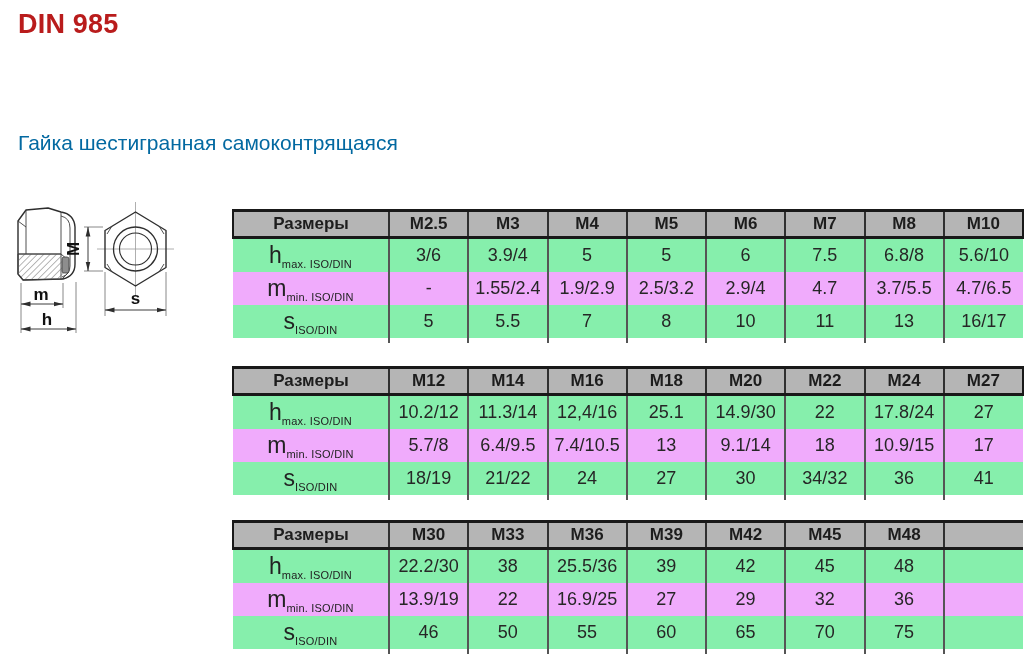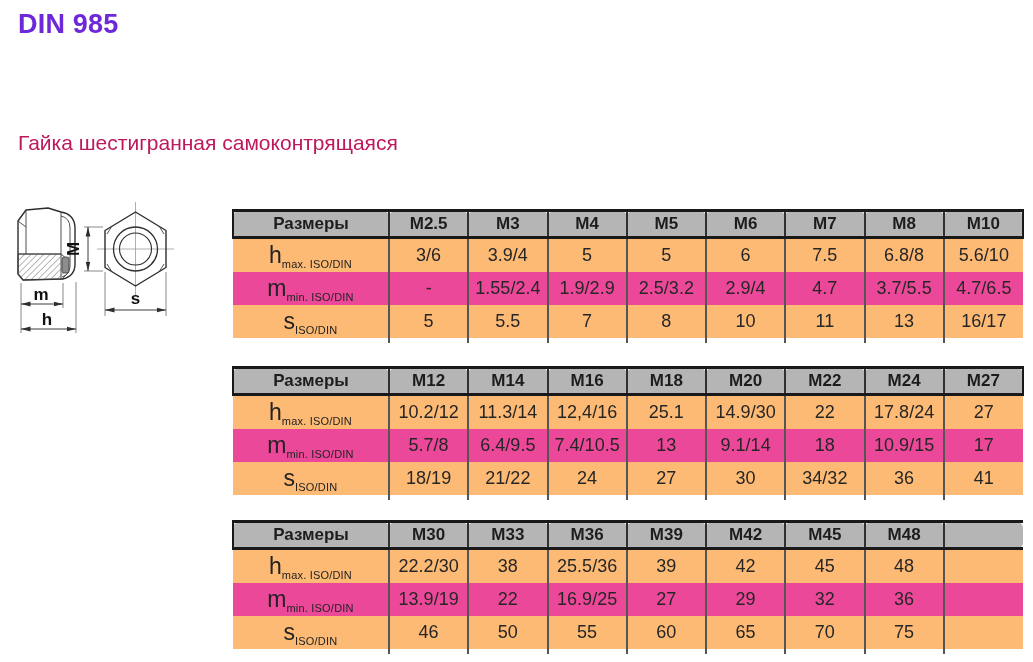--- a/index.html
+++ b/index.html
@@ -8,26 +8,26 @@
     background:#ffffff;
     font-family:"Liberation Sans","DejaVu Sans",sans-serif;
     overflow:hidden;
     position:relative;
   }
   .abs{position:absolute;}
 
   
   .standards{
     left:18px; top:4px;
-    font-size:27px; font-weight:700; color:#6d28d9;
+    font-size:27px; font-weight:700; color:#b91c1c;
     line-height:40px; letter-spacing:0.2px;
   }
   .subtitle{
     left:18px; top:126px;
-    font-size:21px; font-weight:400; color:#be185d;
+    font-size:21px; font-weight:400; color:#0369a1;
     line-height:34px;
   }
 
   
   .drawing{ left:6px; top:196px; }
   .outline{ fill:#ffffff; stroke:#2e2e2e; stroke-width:1.4; stroke-linejoin:round; }
   .thin{ fill:none; stroke:#3d3d3d; stroke-width:0.9; }
   .cl{ stroke:#9a9a9a; stroke-width:0.8; }
   .ext{ stroke:#6b6b6b; stroke-width:0.8; }
   .dim{ stroke:#3d3d3d; stroke-width:1; }
@@ -40,34 +40,34 @@
     font-family:"Liberation Sans","DejaVu Sans",sans-serif;
   }
   #t0{ top:209px; } #t1{ top:366px; } #t2{ top:520px; }
   col.c0{ width:156px; } col.cn{ width:79.25px; }
 
   .dim-table th{
     height:24px; background:#b5b5b5;
     border-top:3px solid #191919; border-bottom:3px solid #191919;
     border-left:2px solid #303030;
     font-size:17px; font-weight:700; color:#1d1d1d;
-    text-align:center; padding:0;border-radius:6px;
+    text-align:center; padding:0;
   }
   .dim-table th:first-child{ border-left:2px solid #191919; }
   .dim-table th:last-child{ border-right:2px solid #191919; }
   table.no-right th:last-child{ border-right:none; }
 
   .dim-table td{
     height:33px; padding:0; text-align:center; vertical-align:middle;
     font-size:18px; color:#262626;
     border-left:2px solid #555555;
   }
   .dim-table td:first-child{ border-left:none; }
-  .dim-table tr.shade td{ background:#fdba74; }
-  .dim-table tr.plain td{ background:#ec4899; }
+  .dim-table tr.shade td{ background:#86efac; }
+  .dim-table tr.plain td{ background:#f0abfc; }
   .dim-table tr.ticks td{ height:5px; background:transparent; }
 
   .dim-table td .sym{ font-size:23px; color:#222; }
   .dim-table td sub{ font-size:11px; color:#222; letter-spacing:0.2px; }
 </style>
 </head>
 <body>
 
 <div class="abs standards">
   <div>DIN 985</div>

